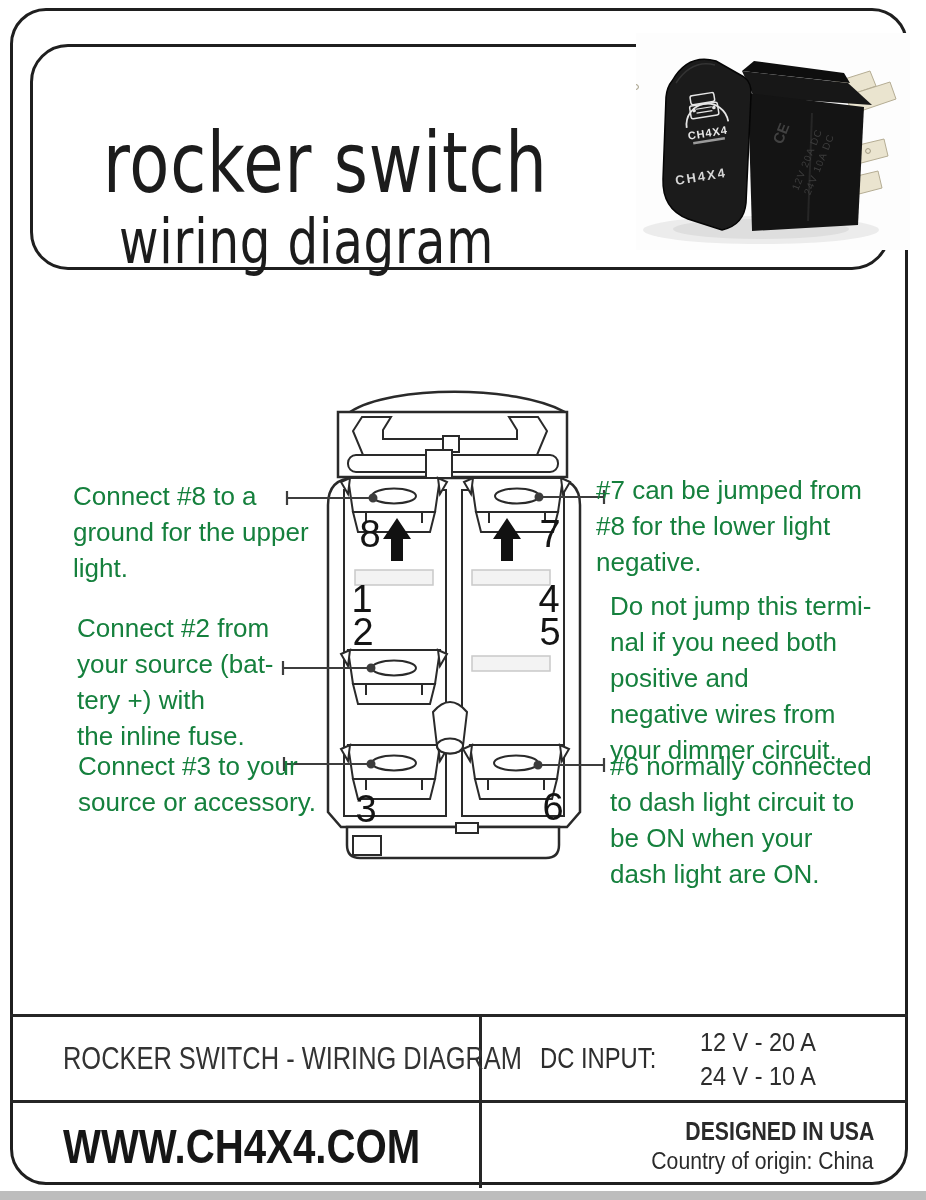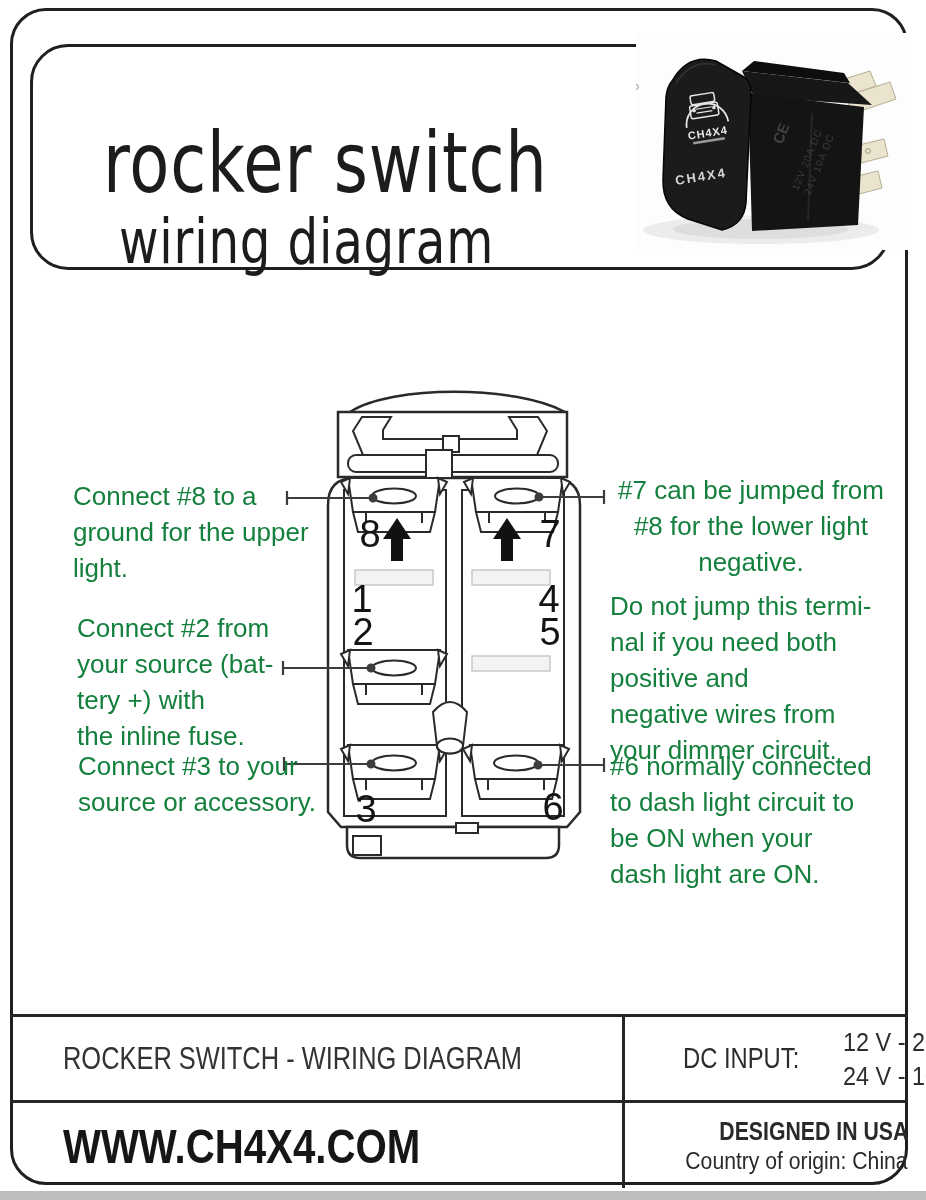--- a/index.html
+++ b/index.html
@@ -30,46 +30,46 @@
     position:absolute;left:636px;top:33px;width:274px;height:217px;background:#fdfdfd;
   }
   
   .diagram-svg{position:absolute;left:0;top:375px;width:926px;height:530px;}
   .note{
     position:absolute;font-size:26px;line-height:36px;color:#15803d;white-space:nowrap;
   }
   .nL1{left:73px;top:478px;}
   .nL2{left:77px;top:610px;}
   .nL3{left:78px;top:748px;}
-  .nR1{left:618px;top:472px;text-align:center;}
+  .nR1{left:596px;top:472px;}
   .nR2{left:610px;top:588px;}
   .nR3{left:610px;top:748px;}
   
   .spec-row{
     position:absolute;left:10px;top:1014px;width:898px;height:89px;box-sizing:border-box;
     border-top:3px solid #262626;border-bottom:3px solid #262626;display:flex;
   }
   .footer-row{
     position:absolute;left:10px;top:1103px;width:898px;height:85px;box-sizing:border-box;display:flex;gap:20px;
   }
-  .cell-left{width:615px;box-sizing:border-box;border-right:3px solid #262626;
+  .cell-left{width:472px;box-sizing:border-box;border-right:3px solid #262626;
     display:flex;align-items:center;padding-left:53px;}
   .cell-right{flex:1;display:flex;align-items:center;}
   .spec-title{
     font-size:31px;color:#333;transform:scaleX(.82);transform-origin:left center;white-space:nowrap;
   }
   .dc-wrap{display:flex;align-items:center;padding-left:58px;gap:18px;}
   .dc-label{font-size:29px;color:#2d2d2d;transform:scaleX(.82);transform-origin:left center;white-space:nowrap;}
   .dc-vals{display:flex;flex-direction:column;gap:0;}
   .dc-val{font-size:26px;line-height:34px;color:#2d2d2d;transform:scaleX(.9);transform-origin:left center;white-space:nowrap;}
   .website{
     font-size:49px;font-weight:bold;color:#161616;letter-spacing:0px;
     transform:scaleX(.82);transform-origin:left center;white-space:nowrap;
   }
-  .made-wrap{flex:1;display:flex;flex-direction:column;align-items:flex-end;gap:2px;}
+  .made-wrap{flex:1;display:flex;flex-direction:column;align-items:flex-end;padding-right:34px;gap:2px;}
   .made1{font-size:25px;font-weight:bold;color:#2a2a2a;transform:scaleX(.85);transform-origin:right center;white-space:nowrap;}
   .made2{font-size:23px;color:#2a2a2a;transform:scaleX(.92);transform-origin:right center;white-space:nowrap;}
   .bottom-strip{position:absolute;left:0;bottom:0;width:926px;height:9px;background:#bdbdbd;}
 </style>
 </head>
 <body>
 
 <div class="page-border"></div>
 
 <div class="header-box">

